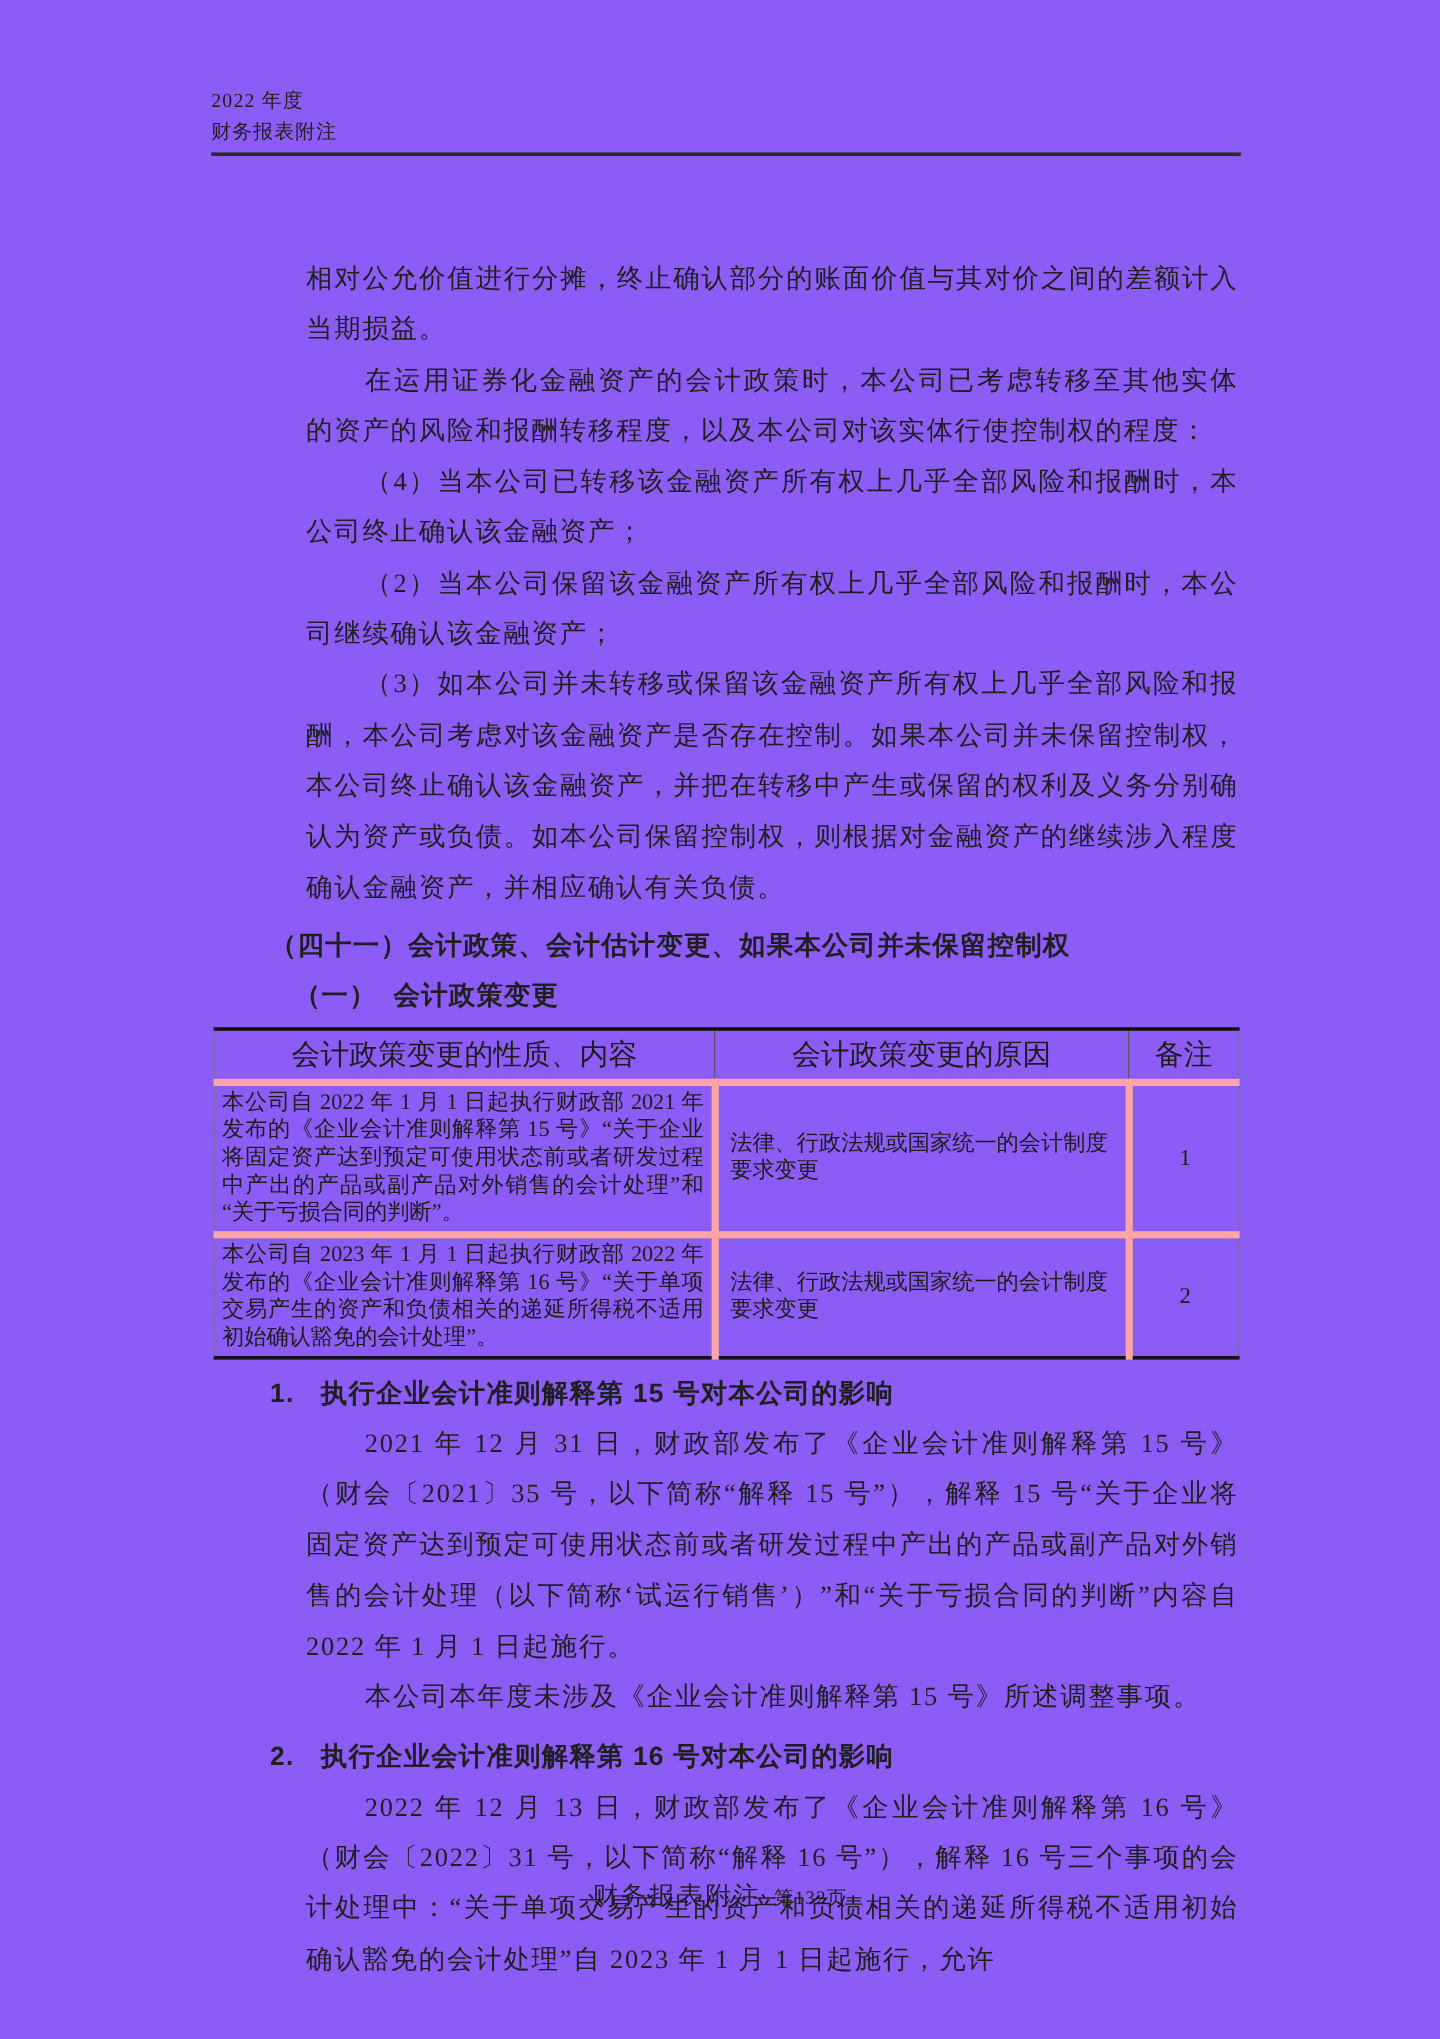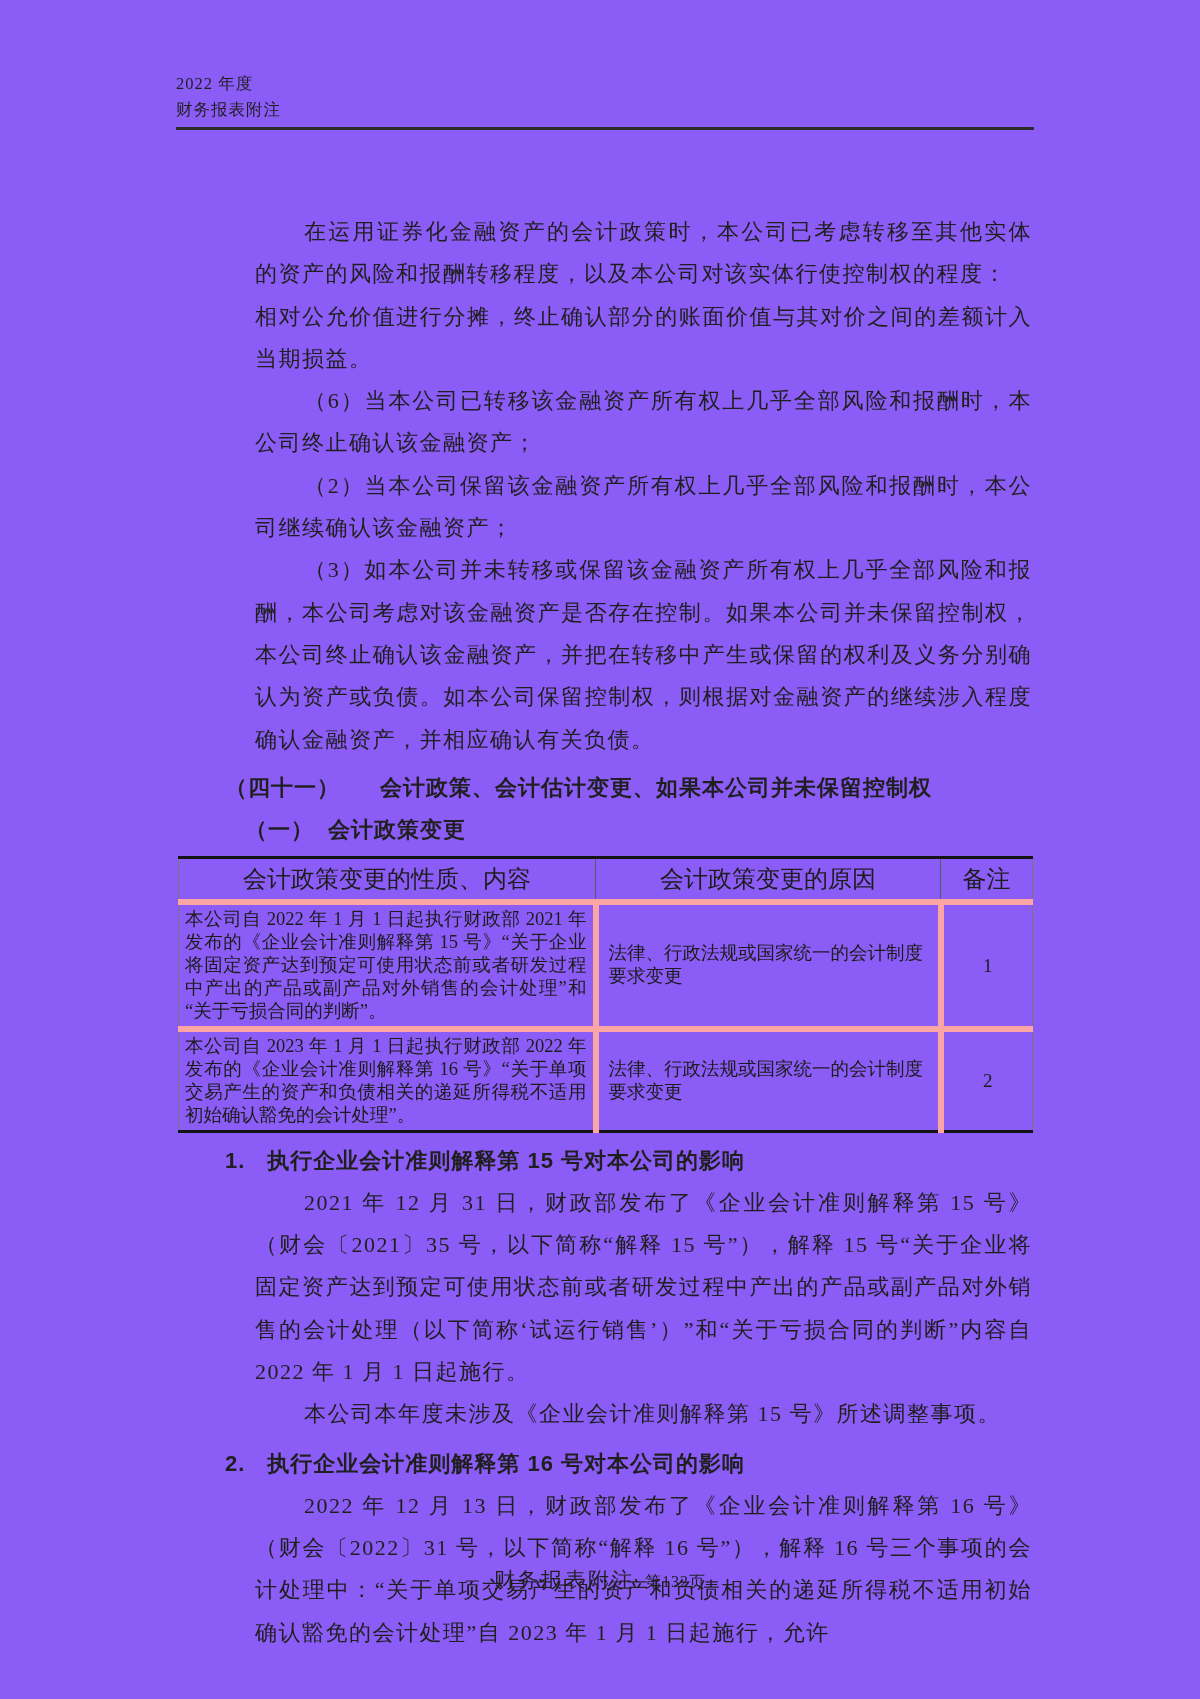--- a/index.html
+++ b/index.html
@@ -32,21 +32,21 @@
     font-size:22px; line-height:42.3px; letter-spacing:1.5px;
     text-align:justify;
   }
   .para.indent { text-indent:49px; }
 
   .sec-heading {
     margin:6px 0 0 47px;
     font-family:"Liberation Sans","DejaVu Sans",sans-serif;
     font-weight:bold; font-size:22px; line-height:42px; letter-spacing:1px;
   }
-  .sec-heading .sec-label { margin-right:40px; }
+  .sec-heading .sec-label { }
 
   .sub-heading {
     margin:0 0 0 67px;
     font-family:"Liberation Sans","DejaVu Sans",sans-serif;
     font-weight:bold; font-size:22px; line-height:42px; letter-spacing:1px;
   }
   .sub-heading .sec-label { margin-right:14px; }
 
   
   .policy-table {
@@ -95,23 +95,23 @@
 <div class="page">
 
   <div class="doc-header">
     <div>2022 年度</div>
     <div>财务报表附注</div>
   </div>
   <div class="header-rule"></div>
 
   <div class="main">
 
+    <p class="para">相对公允价值进行分摊，终止确认部分的账面价值与其对价之间的差额计入当期损益。</p>
     <p class="para indent">在运用证券化金融资产的会计政策时，本公司已考虑转移至其他实体的资产的风险和报酬转移程度，以及本公司对该实体行使控制权的程度：</p>
-    <p class="para">相对公允价值进行分摊，终止确认部分的账面价值与其对价之间的差额计入当期损益。</p>
-    <p class="para indent">（6）当本公司已转移该金融资产所有权上几乎全部风险和报酬时，本公司终止确认该金融资产；</p>
+    <p class="para indent">（4）当本公司已转移该金融资产所有权上几乎全部风险和报酬时，本公司终止确认该金融资产；</p>
     <p class="para indent">（2）当本公司保留该金融资产所有权上几乎全部风险和报酬时，本公司继续确认该金融资产；</p>
     <p class="para indent">（3）如本公司并未转移或保留该金融资产所有权上几乎全部风险和报酬，本公司考虑对该金融资产是否存在控制。如果本公司并未保留控制权，本公司终止确认该金融资产，并把在转移中产生或保留的权利及义务分别确认为资产或负债。如本公司保留控制权，则根据对金融资产的继续涉入程度确认金融资产，并相应确认有关负债。</p>
 
     <h2 class="sec-heading"><span class="sec-label">（四十一）</span><span>会计政策、会计估计变更、如果本公司并未保留控制权</span></h2>
 
     <h3 class="sub-heading"><span class="sec-label">（一）</span><span>会计政策变更</span></h3>
 
     <table class="policy-table">
       <colgroup>
           <col class="c1">

